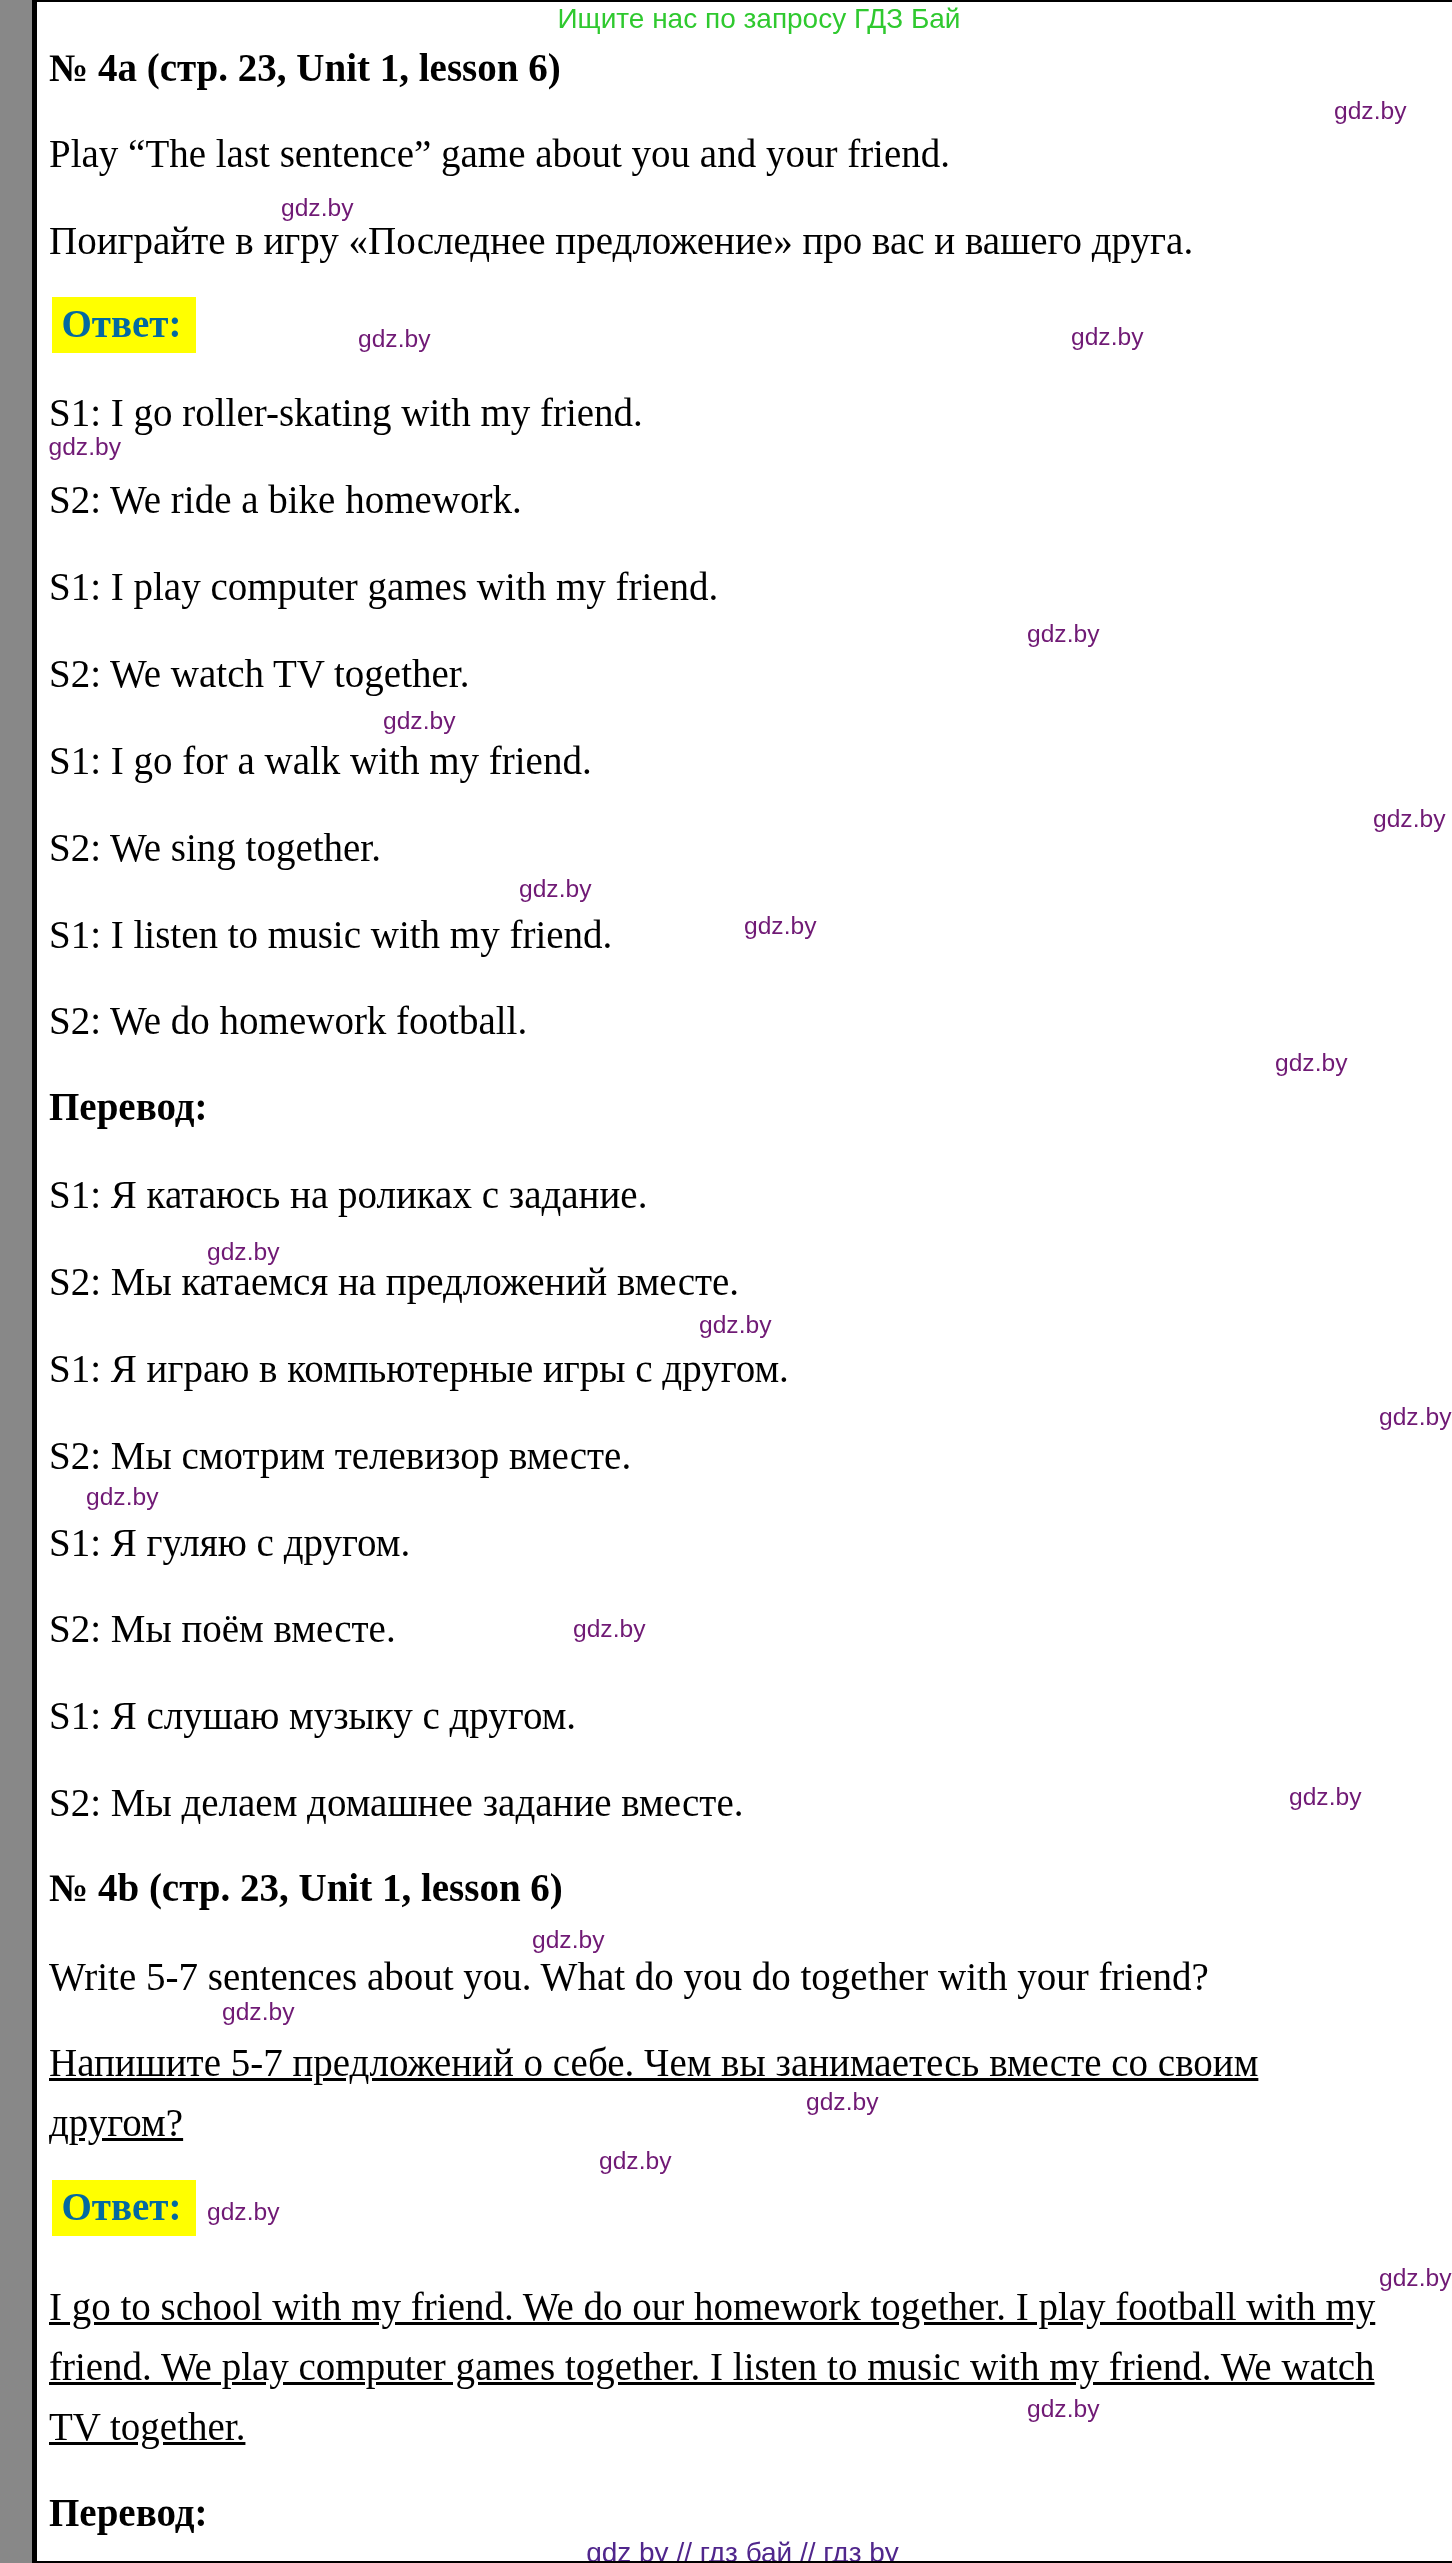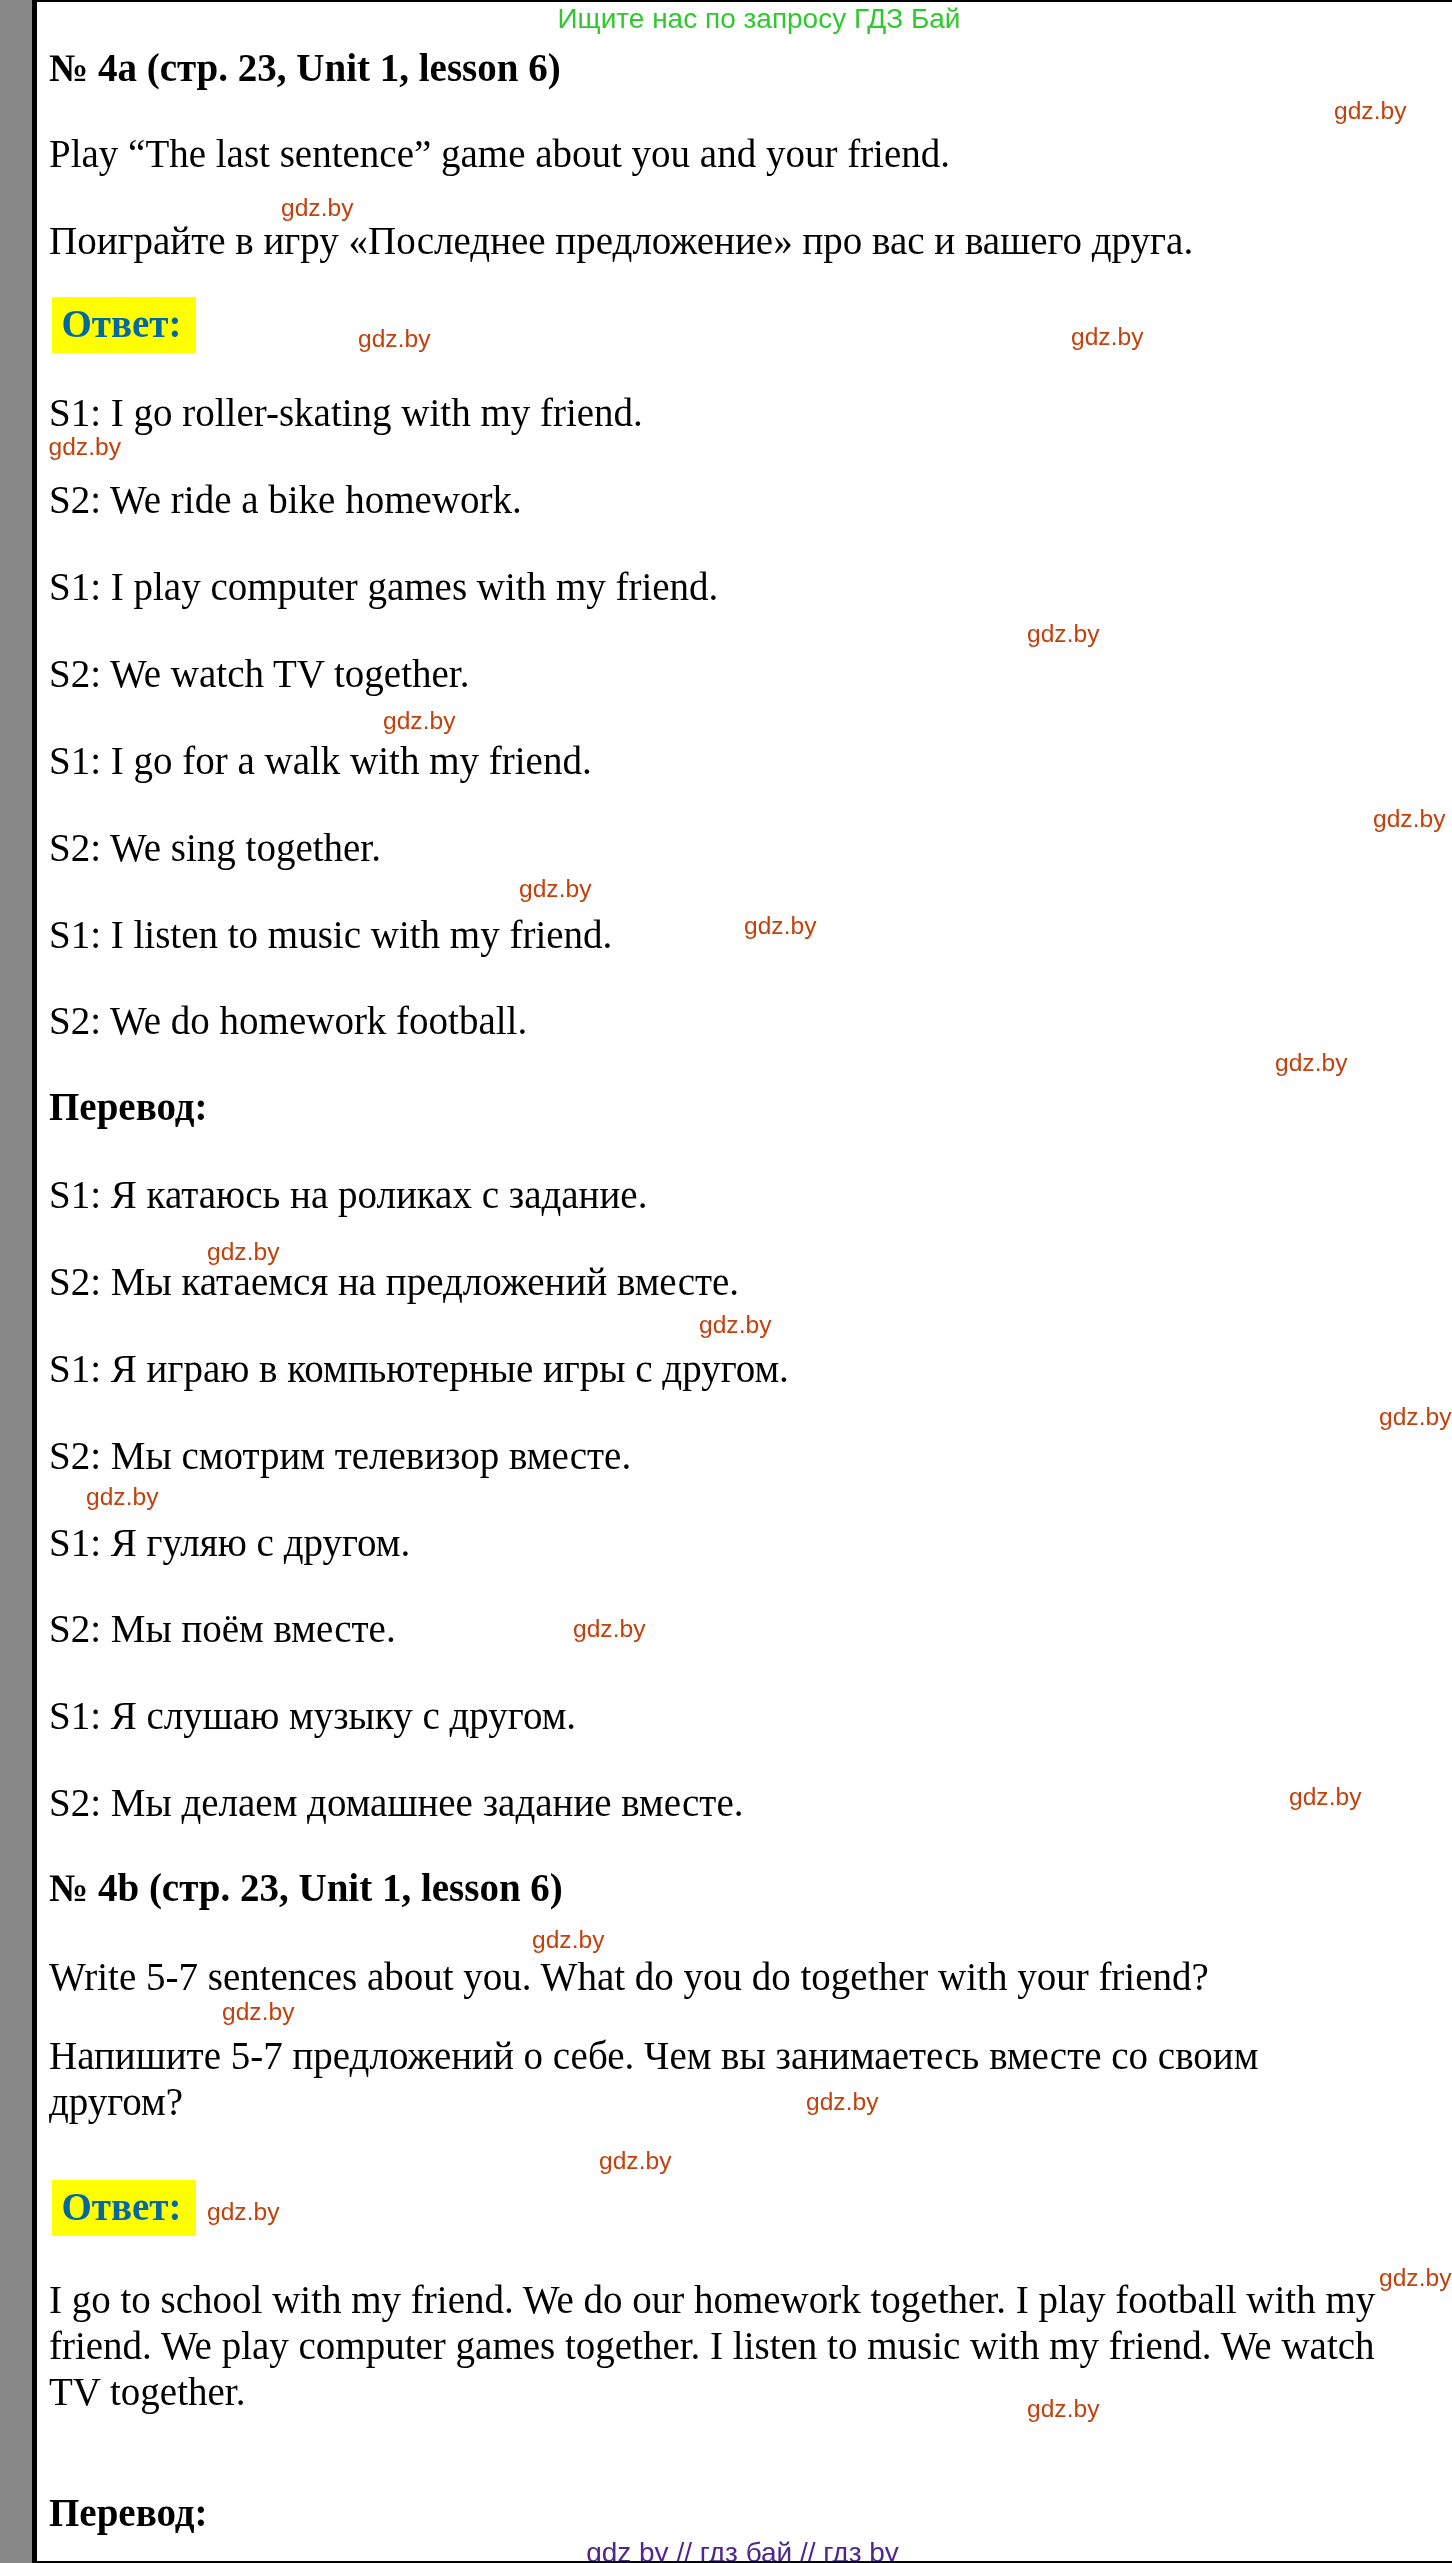--- a/index.html
+++ b/index.html
@@ -15,37 +15,37 @@
     overflow:hidden;
     font-family:"Liberation Serif","DejaVu Serif",serif;
     margin-left:32px;
   }
   .serif{
     position:absolute;left:12px;
     font-family:"Liberation Serif","DejaVu Serif",serif;
     font-size:39px;color:#000;white-space:nowrap;
   }
   .bold{font-weight:bold;}
-  .para{white-space:normal;line-height:46px;}
+  .para{white-space:normal;line-height:60px;text-decoration:underline;}
   .promo{
     position:absolute;top:0.8px;left:0;right:0;text-align:center;
     font-family:"Liberation Sans","DejaVu Sans",sans-serif;
     font-size:28px;color:#2fc92f;white-space:nowrap;
   }
   .answer-box{
     position:absolute;left:14.7px;
     background:#ffff00;
     font-family:"Liberation Serif","DejaVu Serif",serif;
     font-size:39px;font-weight:bold;color:#0369a1;
     padding:4.1px 14.7px 7.4px 9.8px;white-space:nowrap;
   }
   .wm{
     position:absolute;
     font-family:"Liberation Sans","DejaVu Sans",sans-serif;
-    font-size:24.6px;color:#c2410c;white-space:nowrap;
+    font-size:24.6px;color:#701a75;white-space:nowrap;
   }
   .footer{
     position:absolute;top:2535px;left:0;right:33px;text-align:center;
     font-family:"Liberation Sans","DejaVu Sans",sans-serif;
     font-size:28px;color:#50268c;white-space:nowrap;
   }
 </style>
 </head>
 <body>
 

